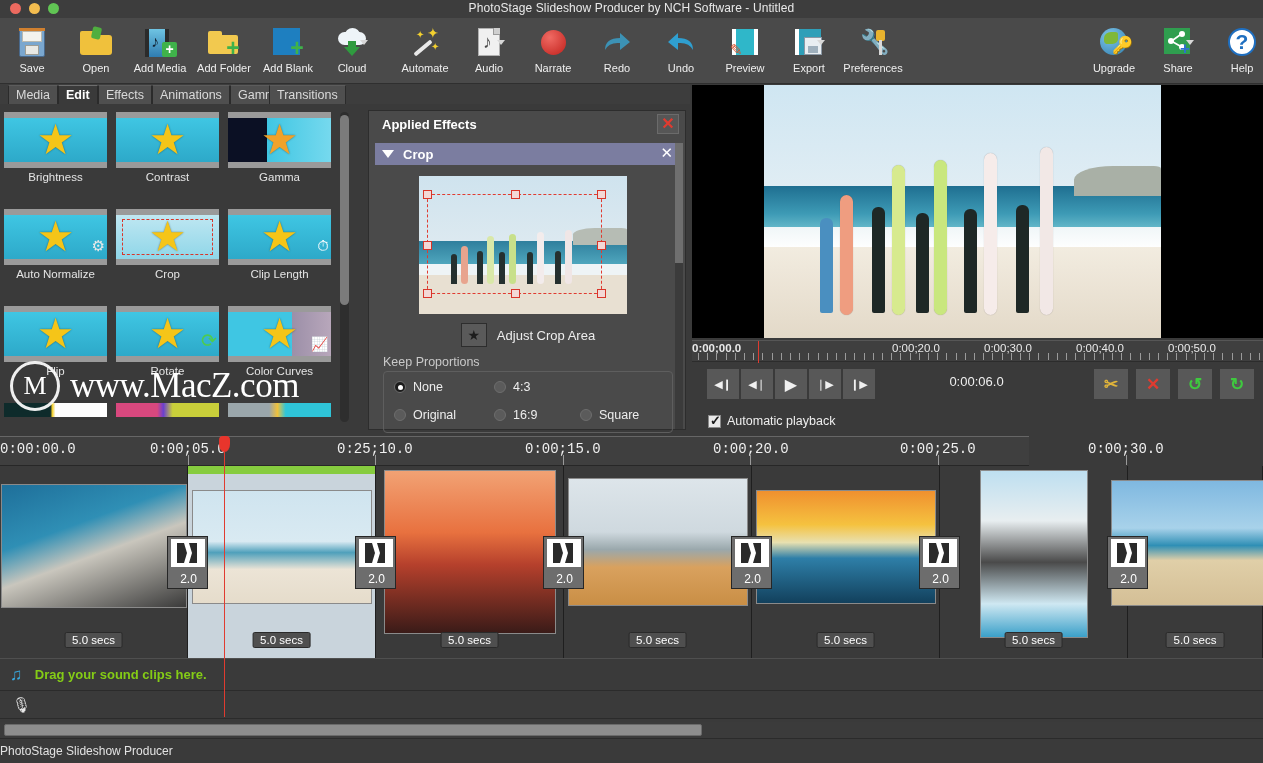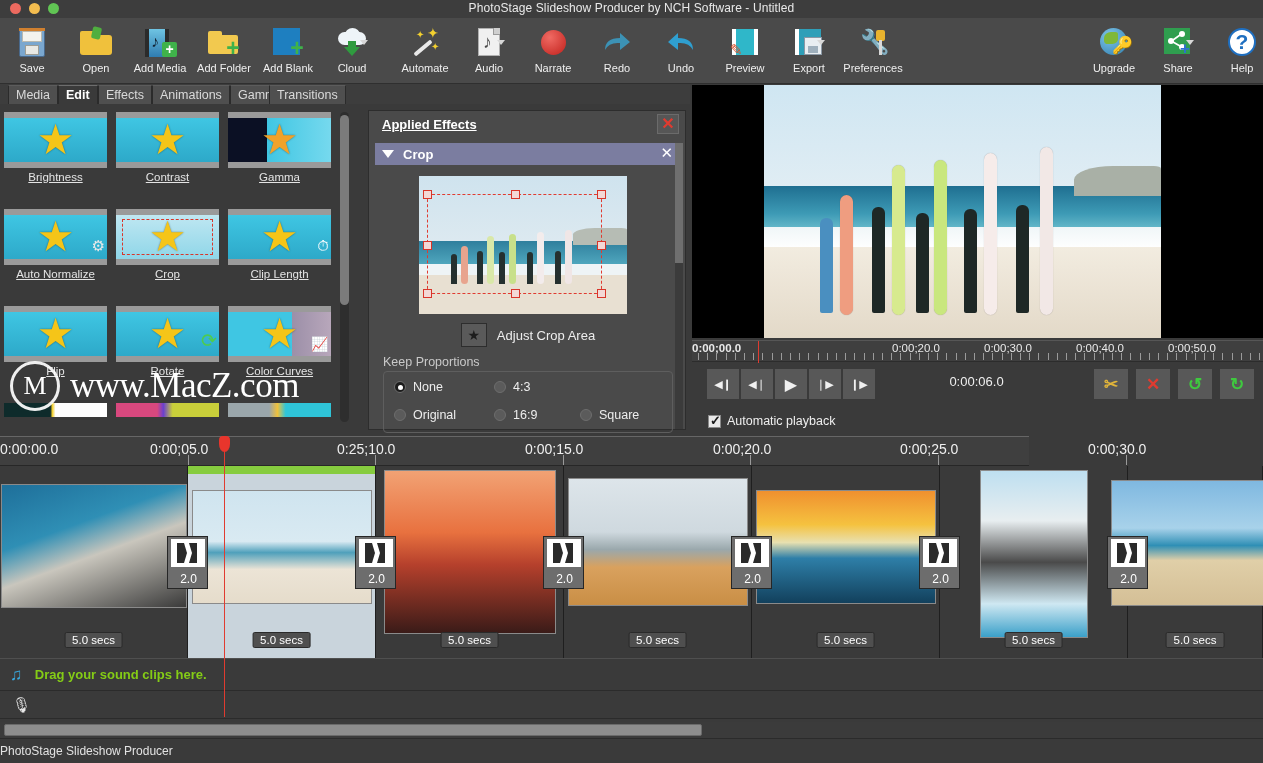--- a/index.html
+++ b/index.html
@@ -70,35 +70,35 @@
     border-top:6px solid #9a9a9a; border-bottom:6px solid #9a9a9a;
   }
   .perf-top,.perf-bot{position:absolute;left:0;width:103px;height:6px;display:flex;justify-content:space-around;align-items:center;}
   .perf-top{top:-6px;} .perf-bot{bottom:-6px;}
   .perf-top i,.perf-bot i{display:block;width:6px;height:3px;background:#2a2a2a;}
   .fx-star {
     position:absolute; left:50%; top:50%; transform:translate(-50%,-50%);
     font-size:42px; line-height:1; color:#f5c518;
     text-shadow:0 0 2px rgba(0,0,0,.45);
   }
-  .fx-lbl { margin-top:3px; font-size:11.5px; color:#e4e4e4;text-decoration:underline; }
+  .fx-lbl { margin-top:3px; font-size:11.5px; color:#e4e4e4; }
   .fx-badge { position:absolute; right:2px; bottom:4px; font-size:15px; }
   .fx-scroll {
     position:absolute; right:6px; top:8px; width:9px; height:310px;
     background:#2e2e2e; border-radius:5px;
   }
   .fx-scroll i { position:absolute; left:0; top:3px; width:9px; height:190px; background:#7b7b7b; border-radius:5px; display:block;}
 
   
   .ae-panel {
     position:absolute; left:368px; top:110px; width:318px; height:320px;
     background:#4a4a4a; border:1px solid #2d2d2d;
   }
   .ae-head { position:relative; height:28px; }
-  .ae-title { position:absolute; left:13px; top:6px; font-size:13px; font-weight:bold; color:#ffffff;text-decoration:underline; }
+  .ae-title { position:absolute; left:13px; top:6px; font-size:13px; font-weight:bold; color:#ffffff; }
   .ae-close {
     position:absolute; right:6px; top:3px; width:22px; height:20px;
     background:#565656; border:1px solid #6b6b6b; display:flex; align-items:center; justify-content:center;
     color:#e03b30; font-size:16px; font-weight:bold; line-height:1; cursor:default;
   }
   .crop-head {
     position:absolute; left:6px; top:32px; width:306px; height:22px;
     background:#7b7da0; display:flex; align-items:center;
   }
   .crop-tri { margin-left:7px; width:0;height:0;border-left:6px solid transparent;border-right:6px solid transparent;border-top:8px solid #ffffff; }
@@ -150,21 +150,21 @@
   .ctrl-grp { position:absolute; left:16px; top:0; display:flex; }
   .ctrl-btn { width:34px; height:32px; background:#585858; border:1px solid #3a3a3a; display:flex; align-items:center; justify-content:center; color:#f0f0f0; font-size:13px; cursor:default; }
   .timecode { position:absolute; left:0; top:6px; width:573px; text-align:center; font-size:13px; color:#efefef; }
   .edit-grp { position:absolute; right:8px; top:0; display:flex; gap:6px; }
   .edit-btn { width:36px; height:32px; background:#585858; border:1px solid #3a3a3a; display:flex; align-items:center; justify-content:center; font-size:15px; cursor:default; }
   .autoplay { position:absolute; left:708px; top:414px; display:flex; align-items:center; gap:6px; font-size:12.5px; color:#efefef; }
   .chk { width:13px; height:13px; background:#e9e9e9; border:1px solid #8a8a8a; position:relative; }
   .chk::after{content:"✓";position:absolute;left:1px;top:-3px;font-size:13px;color:#1a1a1a;font-weight:bold;}
 
   
-  .tl-ruler { position:absolute; left:0; top:436px; width:1029px; height:30px; background:#3f3f3f; border-top:1px solid #666; border-bottom:1px solid #272727; }
+  .tl-ruler { position:absolute; left:0; top:436px; width:1029px; height:30px; background:#3f3f3f; border-top:1px solid #666; border-bottom:1px solid #272727;font-family:Liberation Mono, monospace; }
   .tl-lbl { position:absolute; top:4px; font-size:14px; color:#efefef; white-space:nowrap; }
   .tl-tick { position:absolute; bottom:0; width:1px; height:10px; background:#9a9a9a; }
   .tl-track { position:absolute; left:0; top:466px; width:1263px; height:192px; background:#323232; }
   .clip { position:absolute; top:0; height:192px; background:#3a3a3a; border-right:1px solid #1f1f1f; }
   .clip.sel { background:#c9d4dc; }
   .clip-green { position:absolute; left:0; top:0; width:100%; height:8px; background:#86cc3f; }
   .clip-thumb { position:absolute; left:50%; transform:translateX(-50%); overflow:hidden; background:#555; border:1px solid #8a8a8a; }
   .clip-dur { position:absolute; left:50%; transform:translateX(-50%); bottom:10px;
     background:#4f4f4f; border:1px solid #2a2a2a; color:#fff; font-size:11.5px; padding:1px 7px; border-radius:2px; }
   .trans { position:absolute; top:70px; width:41px; height:53px; background:#6d6d6d; border:1px solid #262626; }

